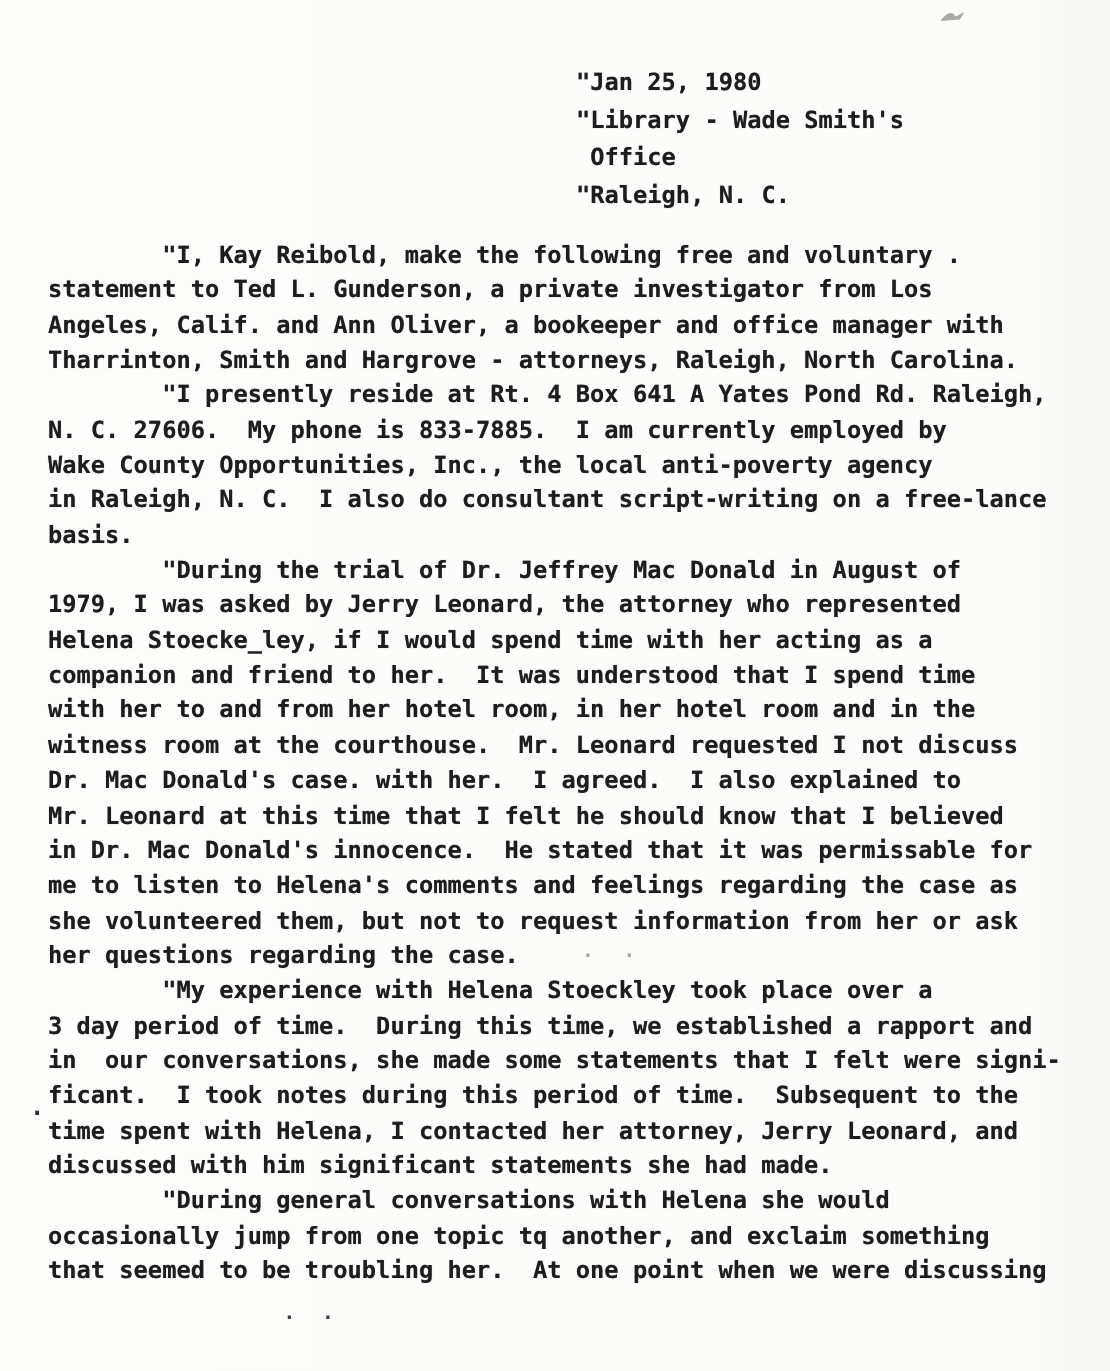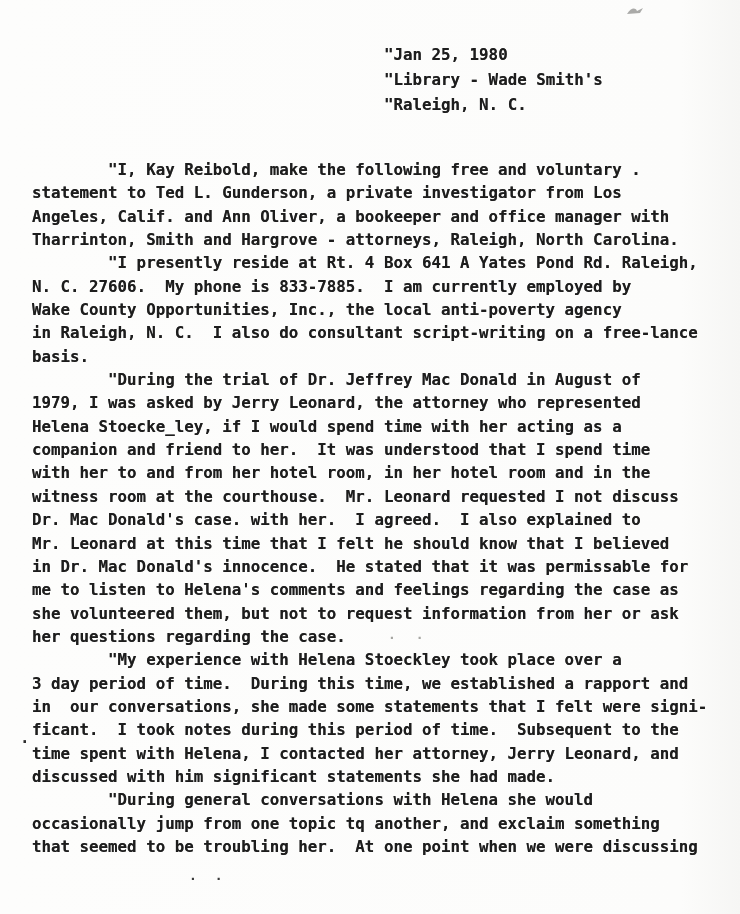--- a/index.html
+++ b/index.html
@@ -56,21 +56,21 @@
 </style>
 </head>
 <body>
 
 <div class="page">
 
   <svg class="tick-mark" viewBox="0 0 24 14" aria-hidden="true">
     <path d="M3,10 C7,4 11,3 13,7 L19,4 L16,9 Z" fill="#8f8f8c" opacity="0.75"></path>
   </svg>
 
-  <div class="letterhead"><div class="tline">"Jan 25, 1980</div><div class="tline">"Library - Wade Smith's</div><div class="tline">"Raleigh, N. C.</div></div>
+  <div class="letterhead"><div class="tline">"Jan 25, 1980</div><div class="tline">"Library - Wade Smith's</div><div class="tline"> Office</div><div class="tline">"Raleigh, N. C.</div></div>
 
   <div class="bodytext"><div class="para"><div class="tline">        "I, Kay Reibold, make the following free and voluntary .</div><div class="tline">statement to Ted L. Gunderson, a private investigator from Los</div><div class="tline">Angeles, Calif. and Ann Oliver, a bookeeper and office manager with</div><div class="tline">Tharrinton, Smith and Hargrove - attorneys, Raleigh, North Carolina.</div></div><div class="para"><div class="tline">        "I presently reside at Rt. 4 Box 641 A Yates Pond Rd. Raleigh,</div><div class="tline">N. C. 27606.  My phone is 833-7885.  I am currently employed by</div><div class="tline">Wake County Opportunities, Inc., the local anti-poverty agency</div><div class="tline">in Raleigh, N. C.  I also do consultant script-writing on a free-lance</div><div class="tline">basis.</div></div><div class="para"><div class="tline">        "During the trial of Dr. Jeffrey Mac Donald in August of</div><div class="tline">1979, I was asked by Jerry Leonard, the attorney who represented</div><div class="tline">Helena Stoecke̲ley, if I would spend time with her acting as a</div><div class="tline">companion and friend to her.  It was understood that I spend time</div><div class="tline">with her to and from her hotel room, in her hotel room and in the</div><div class="tline">witness room at the courthouse.  Mr. Leonard requested I not discuss</div><div class="tline">Dr. Mac Donald's case. with her.  I agreed.  I also explained to</div><div class="tline">Mr. Leonard at this time that I felt he should know that I believed</div><div class="tline">in Dr. Mac Donald's innocence.  He stated that it was permissable for</div><div class="tline">me to listen to Helena's comments and feelings regarding the case as</div><div class="tline">she volunteered them, but not to request information from her or ask</div><div class="tline">her questions regarding the case.</div></div><div class="para"><div class="tline">        "My experience with Helena Stoeckley took place over a</div><div class="tline">3 day period of time.  During this time, we established a rapport and</div><div class="tline">in  our conversations, she made some statements that I felt were signi-</div><div class="tline">ficant.  I took notes during this period of time.  Subsequent to the</div><div class="tline">time spent with Helena, I contacted her attorney, Jerry Leonard, and</div><div class="tline">discussed with him significant statements she had made.</div></div><div class="para"><div class="tline">        "During general conversations with Helena she would</div><div class="tline">occasionally jump from one topic tq another, and exclaim something</div><div class="tline">that seemed to be troubling her.  At one point when we were discussing</div></div></div>
 
   <span class="stray stray-left-dot">.</span>
 
   <span class="stray stray-mid-dots">· ·</span>
 
   <span class="stray stray-bottom-dots">. .</span>
 
 </div>

